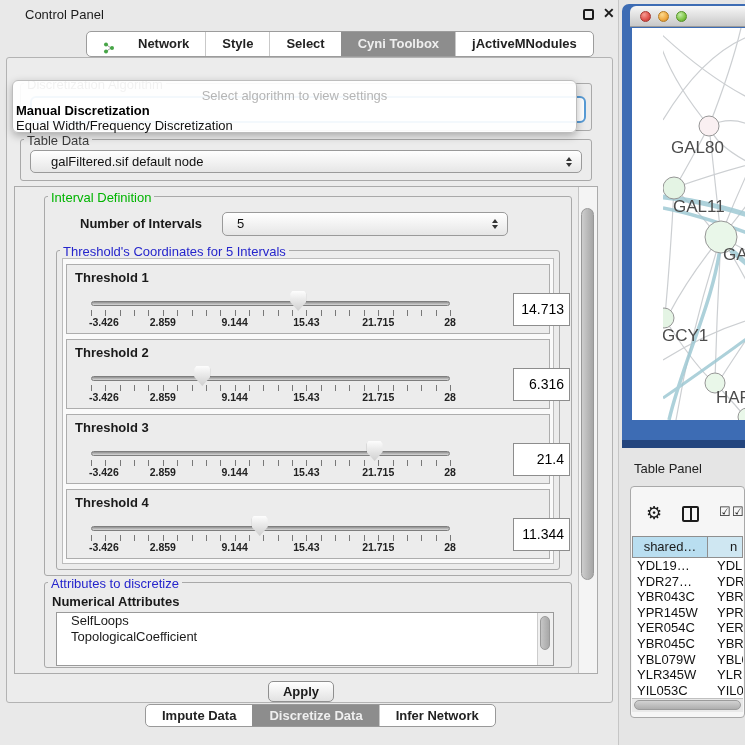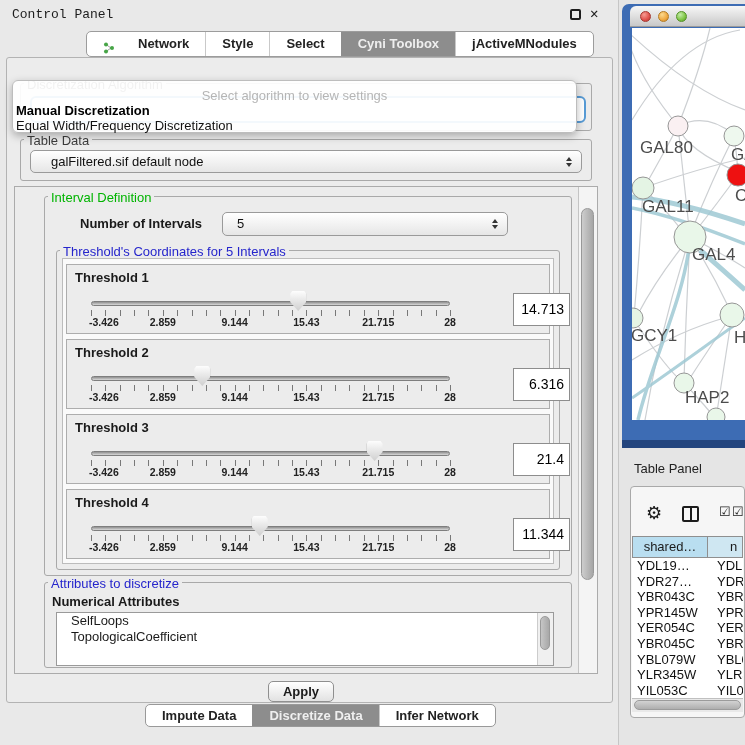--- a/index.html
+++ b/index.html
@@ -3,21 +3,21 @@
 <meta charset="utf-8">
 <style>
   html,body{margin:0;padding:0;background:#d8d8d8;}
   *{box-sizing:border-box;}
   .stage{position:relative;width:745px;height:745px;background:#e5e5e5;overflow:hidden;
          font-family:"Liberation Sans",sans-serif;color:#1a1a1a;}
   .abs{position:absolute;}
 
   
   .cp{left:0;top:0;width:619px;height:745px;background:#e9e9e9;border-right:1px solid #c6c6c6;}
-  .cp-titlebar{left:4px;top:0;width:666px;height:28px;font-family:Liberation Mono, monospace;}
+  .cp-titlebar{left:17px;top:0;width:666px;height:28px;}
   .cp-title{left:8px;top:7px;font-size:13px;color:#1c1c1c;}
   .float-btn{left:566px;top:9px;width:11px;height:11px;border:2px solid #1c1c1c;border-radius:2px;background:transparent;}
   .close-btn{left:586px;top:5px;font-size:14px;font-weight:bold;color:#1c1c1c;}
 
   .topbar{left:86px;top:31px;height:26px;display:flex;background:#fff;border:1px solid #9c9c9c;border-radius:5px;overflow:hidden;}
   .seg{padding:0 16px;line-height:24px;font-size:13px;font-weight:600;color:#222;border-left:1px solid #c9c9c9;display:flex;align-items:center;gap:23px;}
   .seg.first{border-left:none;}
   .seg.sel{background:#8d8d8d;color:#efefef;border-left-color:#8d8d8d;}
   .net-ico{width:12px;height:12px;display:inline-block;}
 
@@ -92,21 +92,21 @@
   .botbar .seg{line-height:21px;}
 
   
   .net-win{left:622px;top:4px;width:123px;height:442px;background:#3d6cb4;border-top-left-radius:7px;}
   .net-titlebar{left:630px;top:6px;width:115px;height:21px;background:linear-gradient(#f7f7f7,#c8c8c8);
                 border-top-left-radius:6px;border-bottom:1px solid #9a9a9a;}
   .light{position:absolute;top:5px;width:11px;height:11px;border-radius:50%;}
   .l-red{left:10px;background:radial-gradient(circle at 35% 30%,#f59c93,#e0514c 60%,#b03a34);border:1px solid #a5362f;}
   .l-yel{left:28px;background:radial-gradient(circle at 35% 30%,#fbd98e,#efa941 60%,#c28228);border:1px solid #b27a22;}
   .l-grn{left:46px;background:radial-gradient(circle at 35% 30%,#c4ecaa,#7ec544 60%,#58982c);border:1px solid #549128;}
-  .net-canvas{left:632px;top:28px;width:113px;height:392px;background:#fff;}
+  .net-canvas{left:632px;top:28px;width:113px;height:392px;background:#fff;padding-left:31px;}
   .net-bottom{left:622px;top:440px;width:123px;height:8px;background:#23457e;}
 
   .tablepanel-title{left:634px;top:461px;font-size:13px;color:#222;}
   .tpanel-box{left:630px;top:486px;width:115px;height:232px;background:#f6f6f6;border:1px solid #a9a9a9;border-radius:4px;}
   .gear{left:646px;top:502px;font-size:18px;color:#1c1c1c;}
   .colico{left:682px;top:506px;width:17px;height:16px;border:2px solid #1c1c1c;border-radius:2px;}
   .colico span{position:absolute;left:50%;top:0;bottom:0;width:2px;margin-left:-1px;background:#1c1c1c;}
   .chk{top:504px;font-size:13px;color:#1c1c1c;}
   .chk1{left:719px;} .chk2{left:732px;}
 

